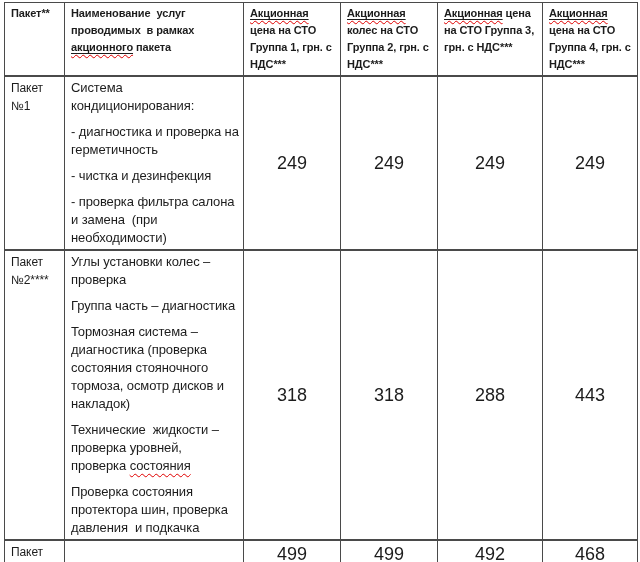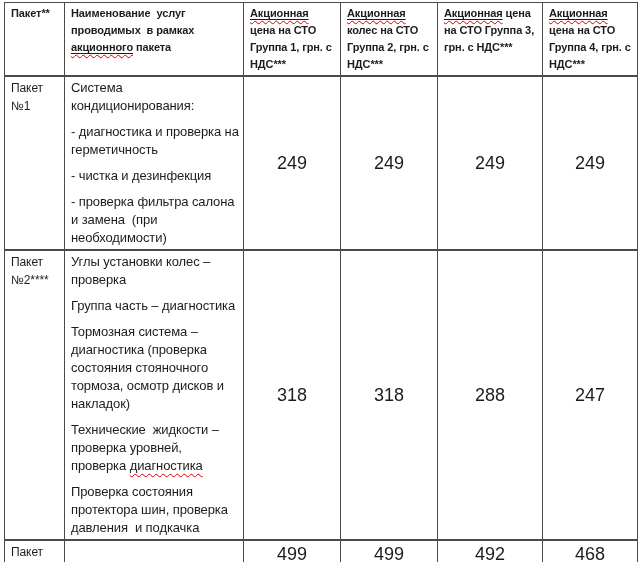--- a/index.html
+++ b/index.html
@@ -105,27 +105,27 @@
           <td class="price">249</td>
           <td class="price">249</td>
           <td class="price">249</td>
         </tr>
         <tr class="row1">
           <td class="pkg">Пакет №2****</td>
           <td class="desc">
             <p><span>Углы установки колес – проверка</span></p>
             <p><span>Группа часть – диагностика</span></p>
             <p><span>Тормозная система – диагностика (проверка состояния стояночного тормоза, осмотр дисков и накладок)</span></p>
-            <p><span>Технические  жидкости – проверка уровней, проверка </span><span class="misspell">диагностика</span></p>
+            <p><span>Технические  жидкости – проверка уровней, проверка </span><span class="misspell">состояния</span></p>
             <p><span>Проверка состояния протектора шин, проверка давления  и подкачка</span></p>
           </td>
           <td class="price">318</td>
           <td class="price">318</td>
           <td class="price">288</td>
-          <td class="price">247</td>
+          <td class="price">443</td>
         </tr>
         <tr class="row2">
           <td class="pkg">Пакет</td>
           <td class="desc">
             <p></p>
           </td>
           <td class="price">499</td>
           <td class="price">499</td>
           <td class="price">492</td>
           <td class="price">468</td>

